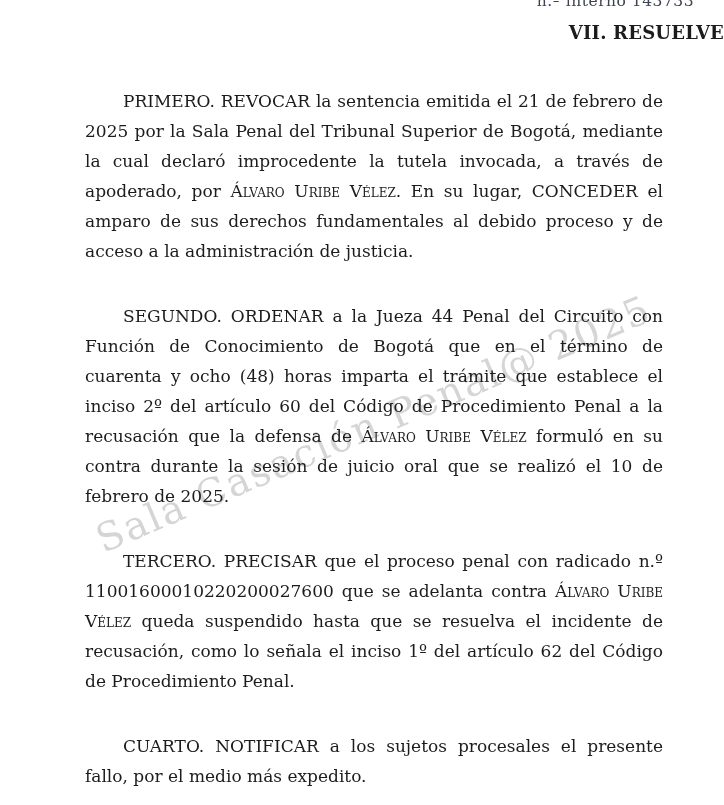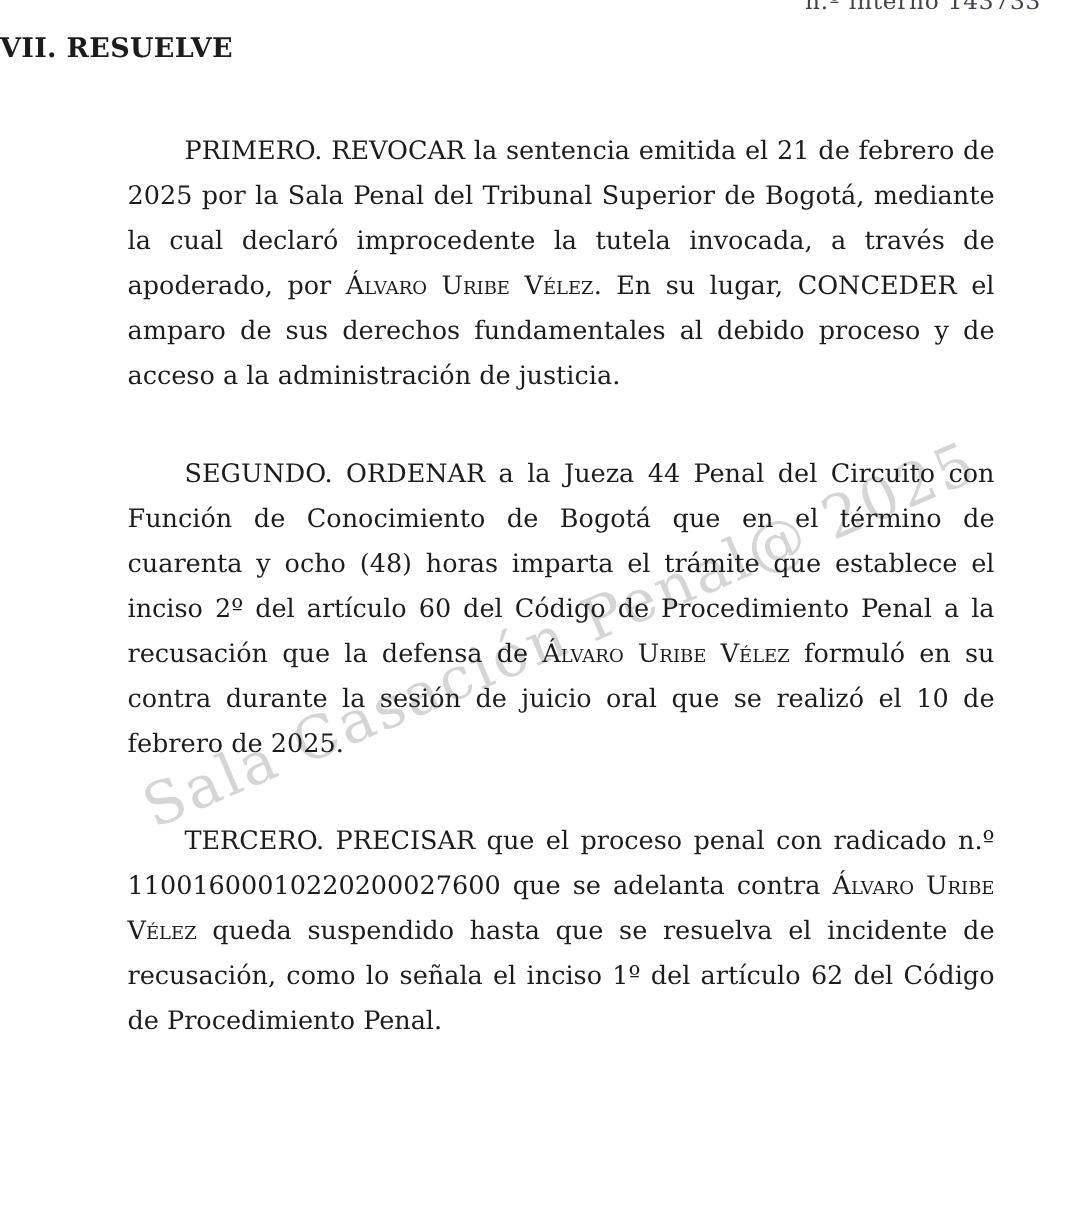--- a/index.html
+++ b/index.html
@@ -23,21 +23,21 @@
     right: 30px;
     font-size: 15.5px;
     line-height: 20px;
     color: #3d4350;
     letter-spacing: 0.5px;
     white-space: nowrap;
   }
   .doc-title {
     margin: 0;
     padding-top: 23px;
-    text-align: left;
+    text-align: right;
     font-size: 18px;
     line-height: 20px;
     font-weight: bold;
     letter-spacing: 0.2px;
   }
   .content {
     margin: 43px 61px 0 85px; 
   }
   .para {
     margin: 0 0 35px 0;
@@ -75,15 +75,16 @@
   <div class="watermark">Sala Casación Penal@ 2025</div>
 
   <div class="header-note">n.º interno 143733</div>
 
   <h1 class="doc-title">VII. RESUELVE</h1>
 
   <div class="content">
     <p class="para"><span class="seg-bold">PRIMERO. REVOCAR</span><span class="seg-normal"> la sentencia emitida el 21 de febrero de 2025 por la Sala Penal del Tribunal Superior de Bogotá, mediante la cual declaró improcedente la tutela invocada, a través de apoderado, por </span><span class="seg-smallcaps">Álvaro Uribe Vélez</span><span class="seg-normal">. En su lugar, </span><span class="seg-bold">CONCEDER</span><span class="seg-normal"> el amparo de sus derechos fundamentales al debido proceso y de acceso a la administración de justicia.</span></p>
     <p class="para"><span class="seg-bold">SEGUNDO. ORDENAR</span><span class="seg-normal"> a la Jueza 44 Penal del Circuito con Función de Conocimiento de Bogotá que en el término de cuarenta y ocho (48) horas imparta el trámite que establece el inciso 2º del artículo 60 del Código de Procedimiento Penal a la recusación que la defensa de </span><span class="seg-smallcaps">Álvaro Uribe Vélez</span><span class="seg-normal"> formuló en su contra durante la sesión de juicio oral que se realizó el 10 de febrero de 2025.</span></p>
     <p class="para"><span class="seg-bold">TERCERO. PRECISAR</span><span class="seg-normal"> que el proceso penal con radicado n.º 11001600010220200027600 que se adelanta contra </span><span class="seg-smallcaps">Álvaro Uribe Vélez</span><span class="seg-normal"> queda suspendido hasta que se resuelva el incidente de recusación, como lo señala el inciso 1º del artículo 62 del Código de Procedimiento Penal.</span></p>
+    <p class="para"><span class="seg-bold">CUARTO. NOTIFICAR</span><span class="seg-normal"> a los sujetos procesales el presente fallo, por el medio más expedito.</span></p>
   </div>
 
 </div>
 
 </body></html>

